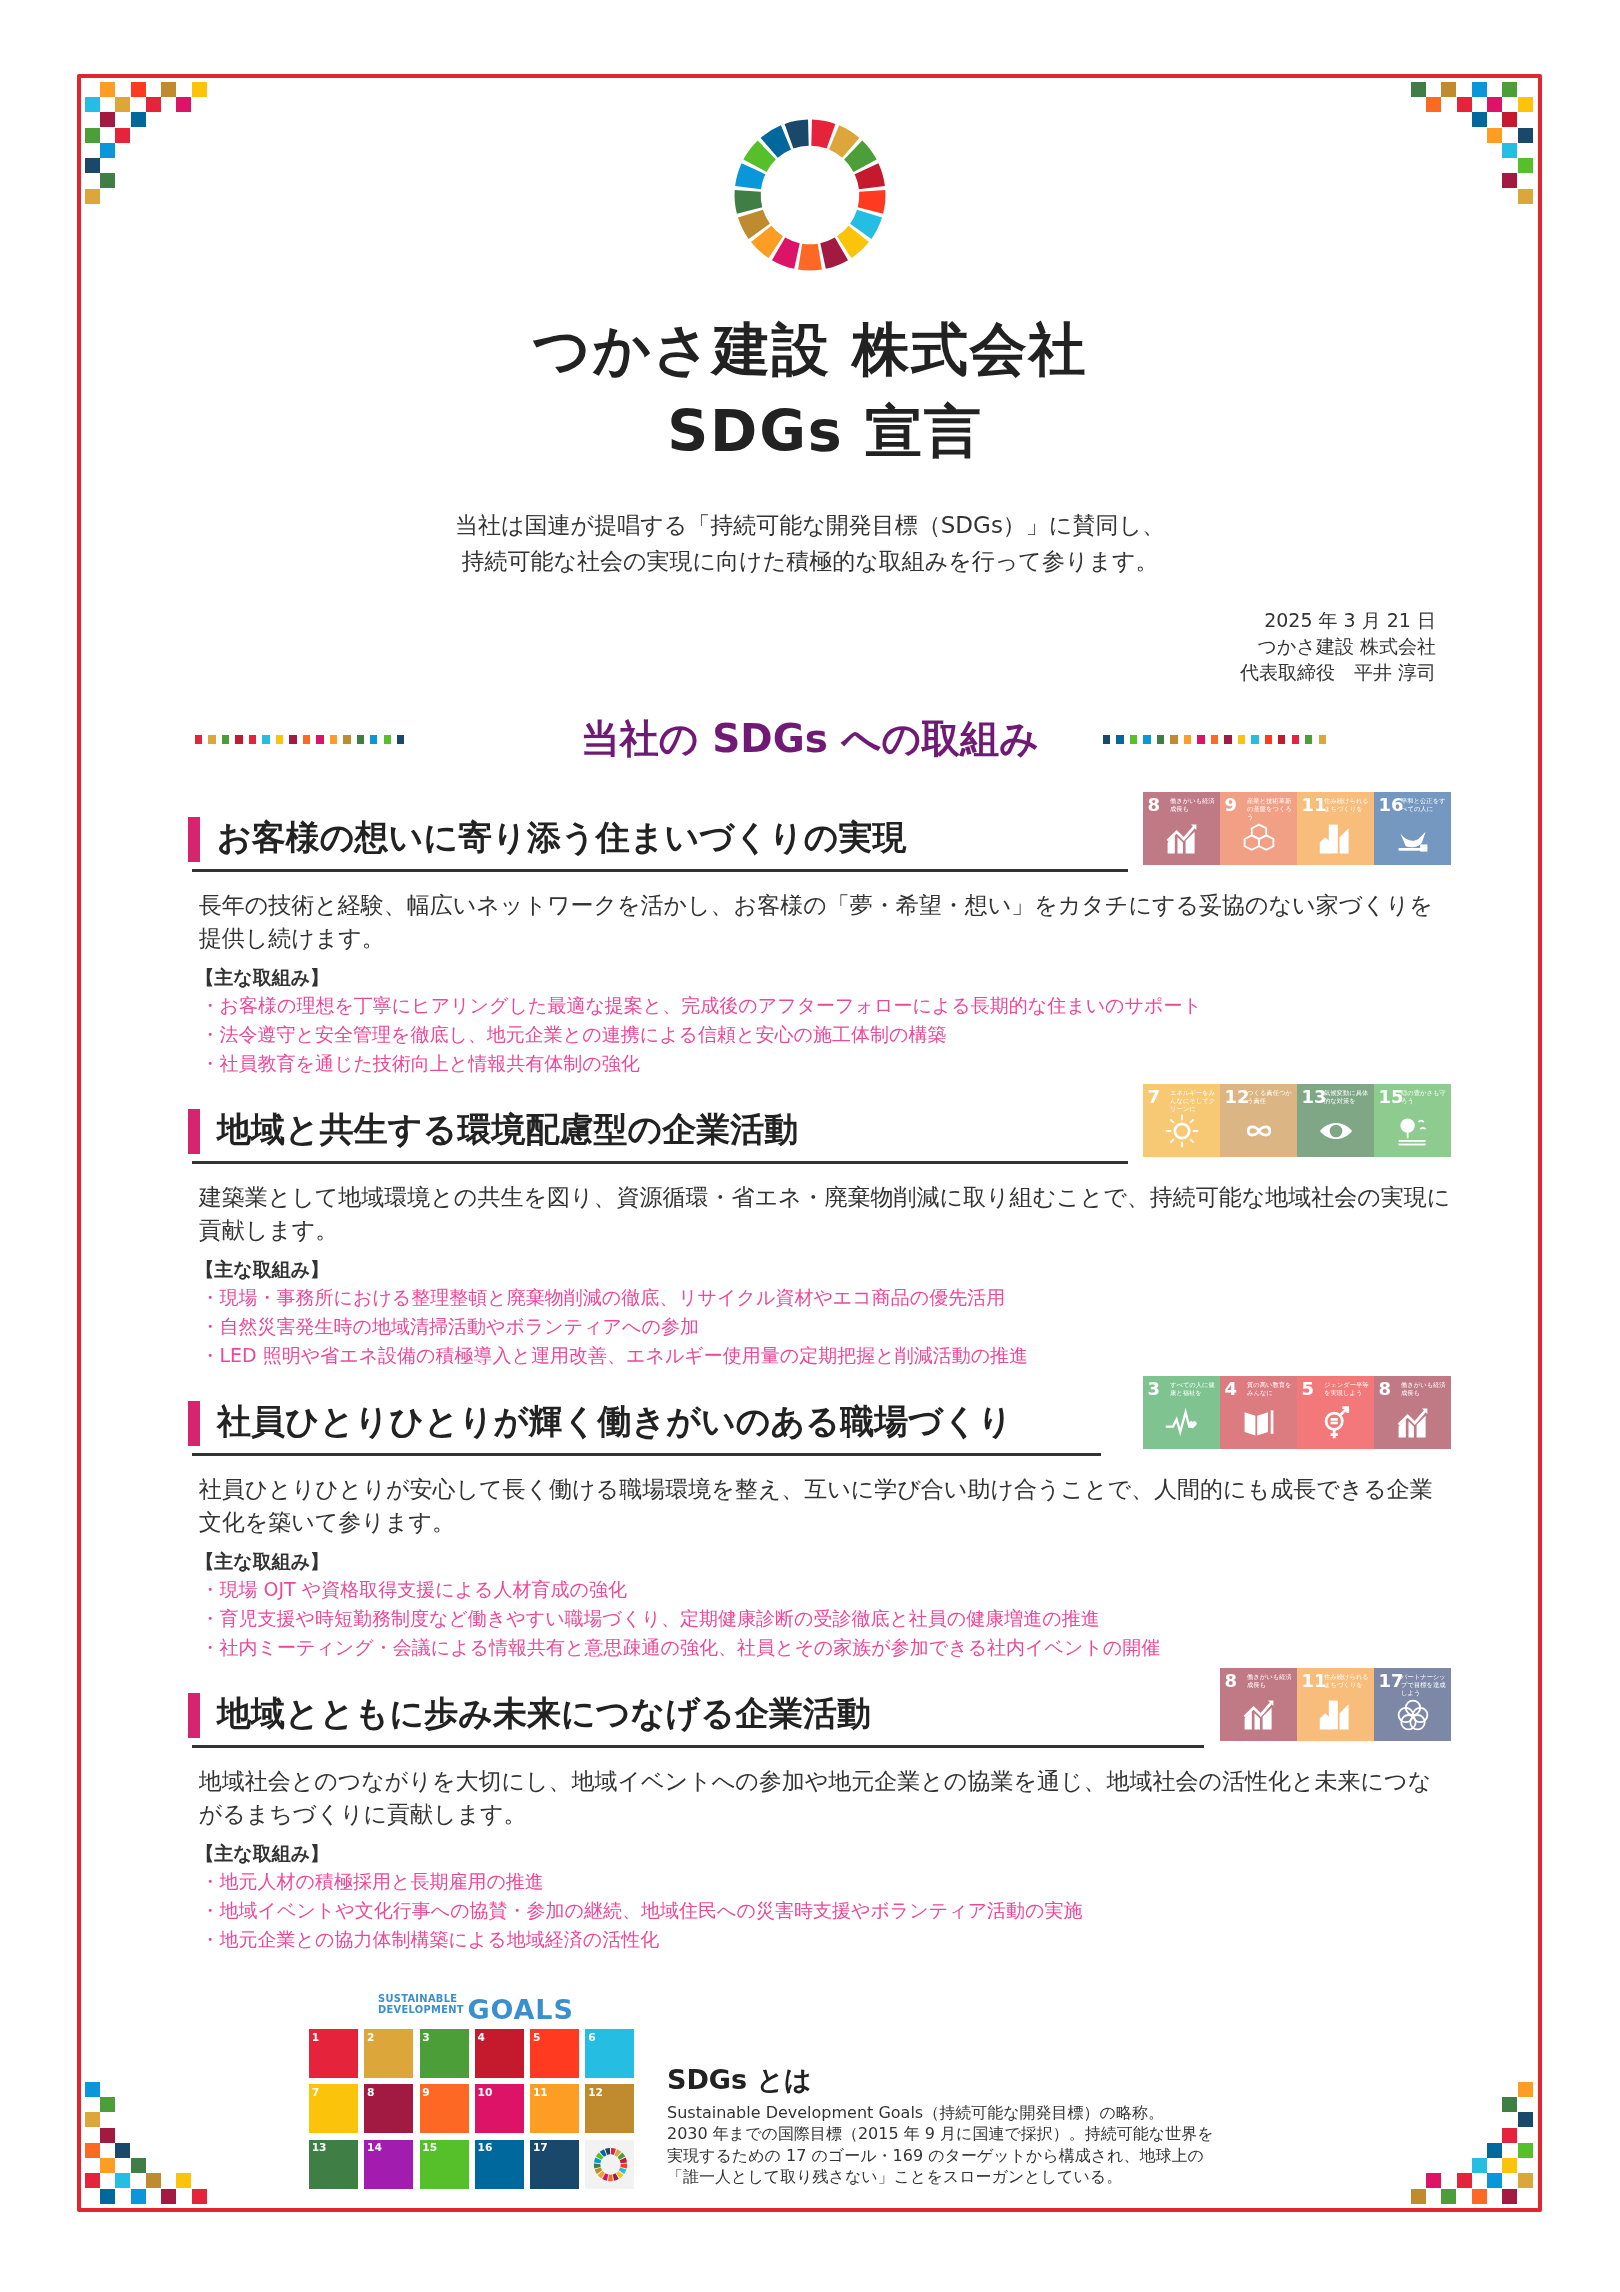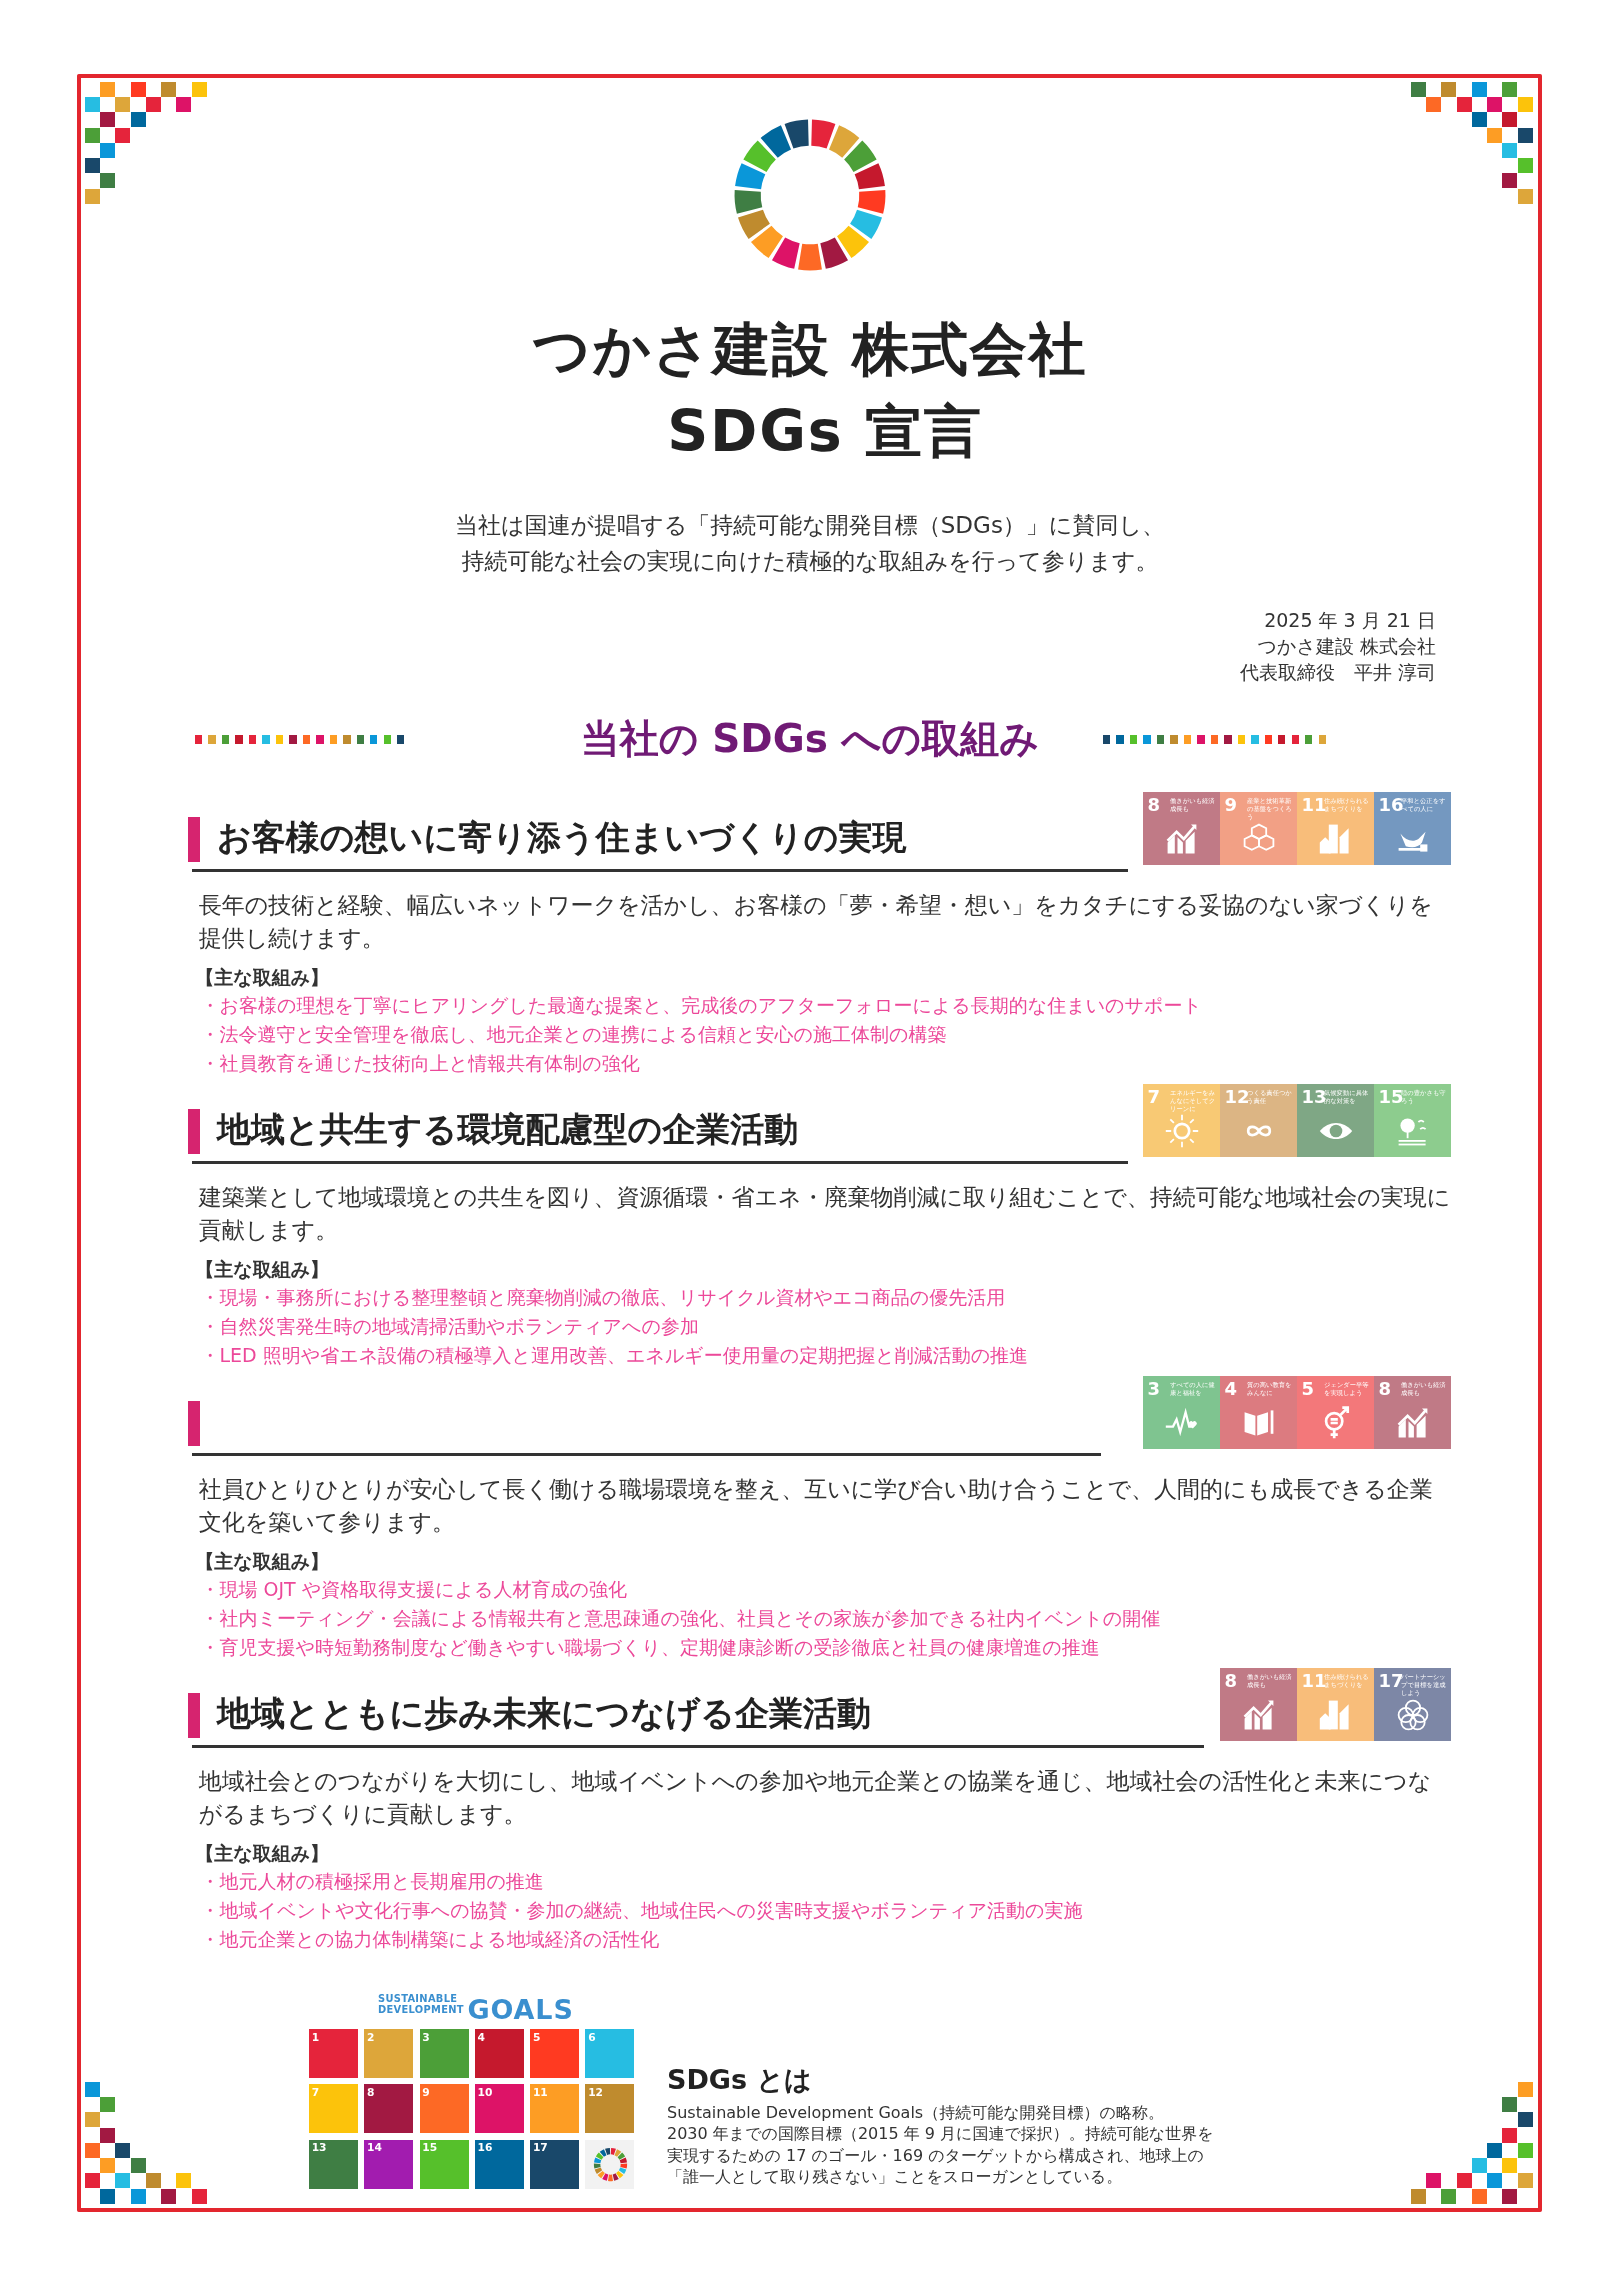--- a/index.html
+++ b/index.html
@@ -306,20 +306,21 @@
   <div class="para">建築業として地域環境との共生を図り、資源循環・省エネ・廃棄物削減に取り組むことで、持続可能な地域社会の実現に貢献します。</div>
   <div class="sub">【主な取組み】</div>
   <div class="bul">・現場・事務所における整理整頓と廃棄物削減の徹底、リサイクル資材やエコ商品の優先活用</div>
   <div class="bul">・自然災害発生時の地域清掃活動やボランティアへの参加</div>
   <div class="bul">・LED 照明や省エネ設備の積極導入と運用改善、エネルギー使用量の定期把握と削減活動の推進</div>
 </div>
 
 <div class="block" style="top:1376px;">
   <div class="h-row">
     <div class="h-bar"></div>
+    <div class="h-text">社員ひとりひとりが輝く働きがいのある職場づくり</div>
     <div class="h-line" style="width:909px;"></div>
     <div class="icons">
         <div class="goal" style="background: rgb(127, 196, 144);">
           <span class="num">3</span>
           <span class="lbl">すべての人に健康と福祉を</span>
           <svg viewBox="0 0 40 40">
             <path d="M2 24h8l4-8 4 14 6-22 4 16h4" fill="none" stroke="#fff" stroke-width="2.5"></path>
             <path d="M32 26l-4-4a2.5 2.5 0 014-3 2.5 2.5 0 014 3z" fill="#fff"></path>
           </svg>
         </div>
@@ -346,22 +347,22 @@
             <path d="M4 36V24l8-8v20zM15 36V18l6 6v12zM24 36V22l10-10v24z" fill="#fff"></path>
             <path d="M4 22 L14 12 L22 20 L34 6" stroke="#fff" stroke-width="3" fill="none"></path>
             <path d="M30 4h6v6z" fill="#fff"></path>
           </svg>
         </div>
       </div>
   </div>
   <div class="para">社員ひとりひとりが安心して長く働ける職場環境を整え、互いに学び合い助け合うことで、人間的にも成長できる企業文化を築いて参ります。</div>
   <div class="sub">【主な取組み】</div>
   <div class="bul">・現場 OJT や資格取得支援による人材育成の強化</div>
+  <div class="bul">・育児支援や時短勤務制度など働きやすい職場づくり、定期健康診断の受診徹底と社員の健康増進の推進</div>
   <div class="bul">・社内ミーティング・会議による情報共有と意思疎通の強化、社員とその家族が参加できる社内イベントの開催</div>
-  <div class="bul">・育児支援や時短勤務制度など働きやすい職場づくり、定期健康診断の受診徹底と社員の健康増進の推進</div>
 </div>
 
 <div class="block" style="top:1668px;">
   <div class="h-row">
     <div class="h-bar"></div>
     <div class="h-text">地域とともに歩み未来につなげる企業活動</div>
     <div class="h-line" style="width:1012px;"></div>
     <div class="icons">
         <div class="goal" style="background: rgb(192, 122, 134);">
           <span class="num">8</span>

